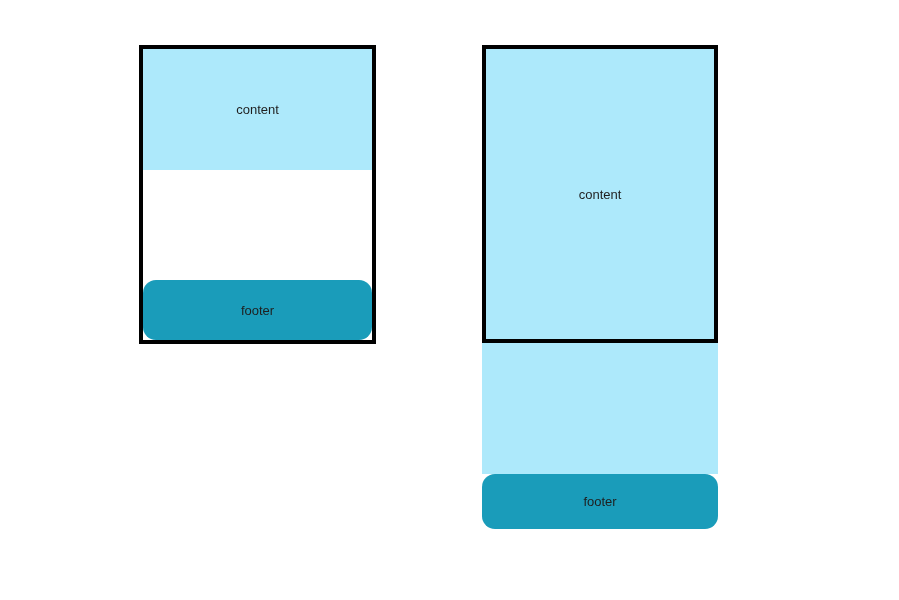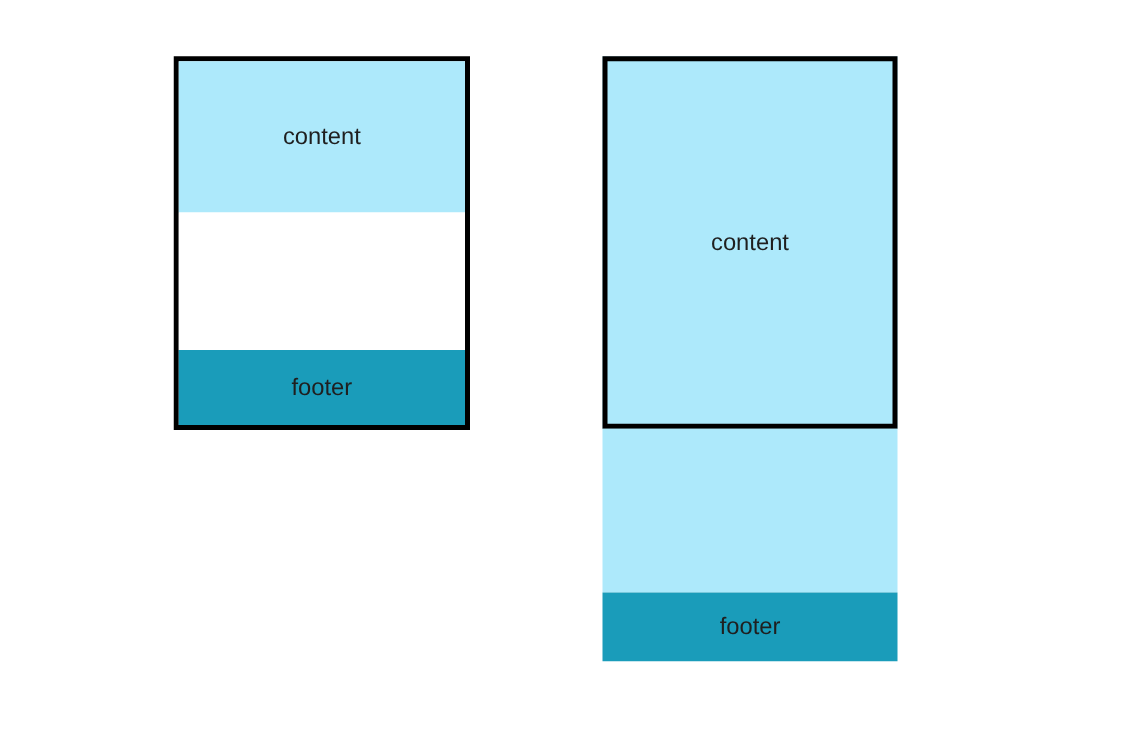--- a/index.html
+++ b/index.html
@@ -6,21 +6,21 @@
     margin: 0;
     padding: 0;
     background: #ffffff;
   }
   .canvas {
     position: relative;
     width: 899px;
     height: 600px;
     background: var(--canvas-bg, #ffffff);
     font-family: "Liberation Sans", "DejaVu Sans", sans-serif;
-    font-size: 19px;
+    font-size: 13px;
     color: var(--text, #1f1f1f);
     overflow: hidden;
   }
   .figure {
     position: absolute;
     top: 45px;
   }
   .figure-left {
     left: 139px;
     width: 237px;
@@ -45,20 +45,21 @@
   .spacer {
     flex: 1;
     background: #ffffff;
   }
   .footer-block {
     height: 60px;
     background: var(--footer-fill, #1a9cba);
     display: flex;
     align-items: center;
     justify-content: center;
+    border-radius: 13px;
   }
   .figure-right {
     left: 482px;
     width: 236px;
   }
   .viewport-tall {
     box-sizing: border-box;
     border: 4px solid var(--border, #000000);
     width: 100%;
     height: 298px;

